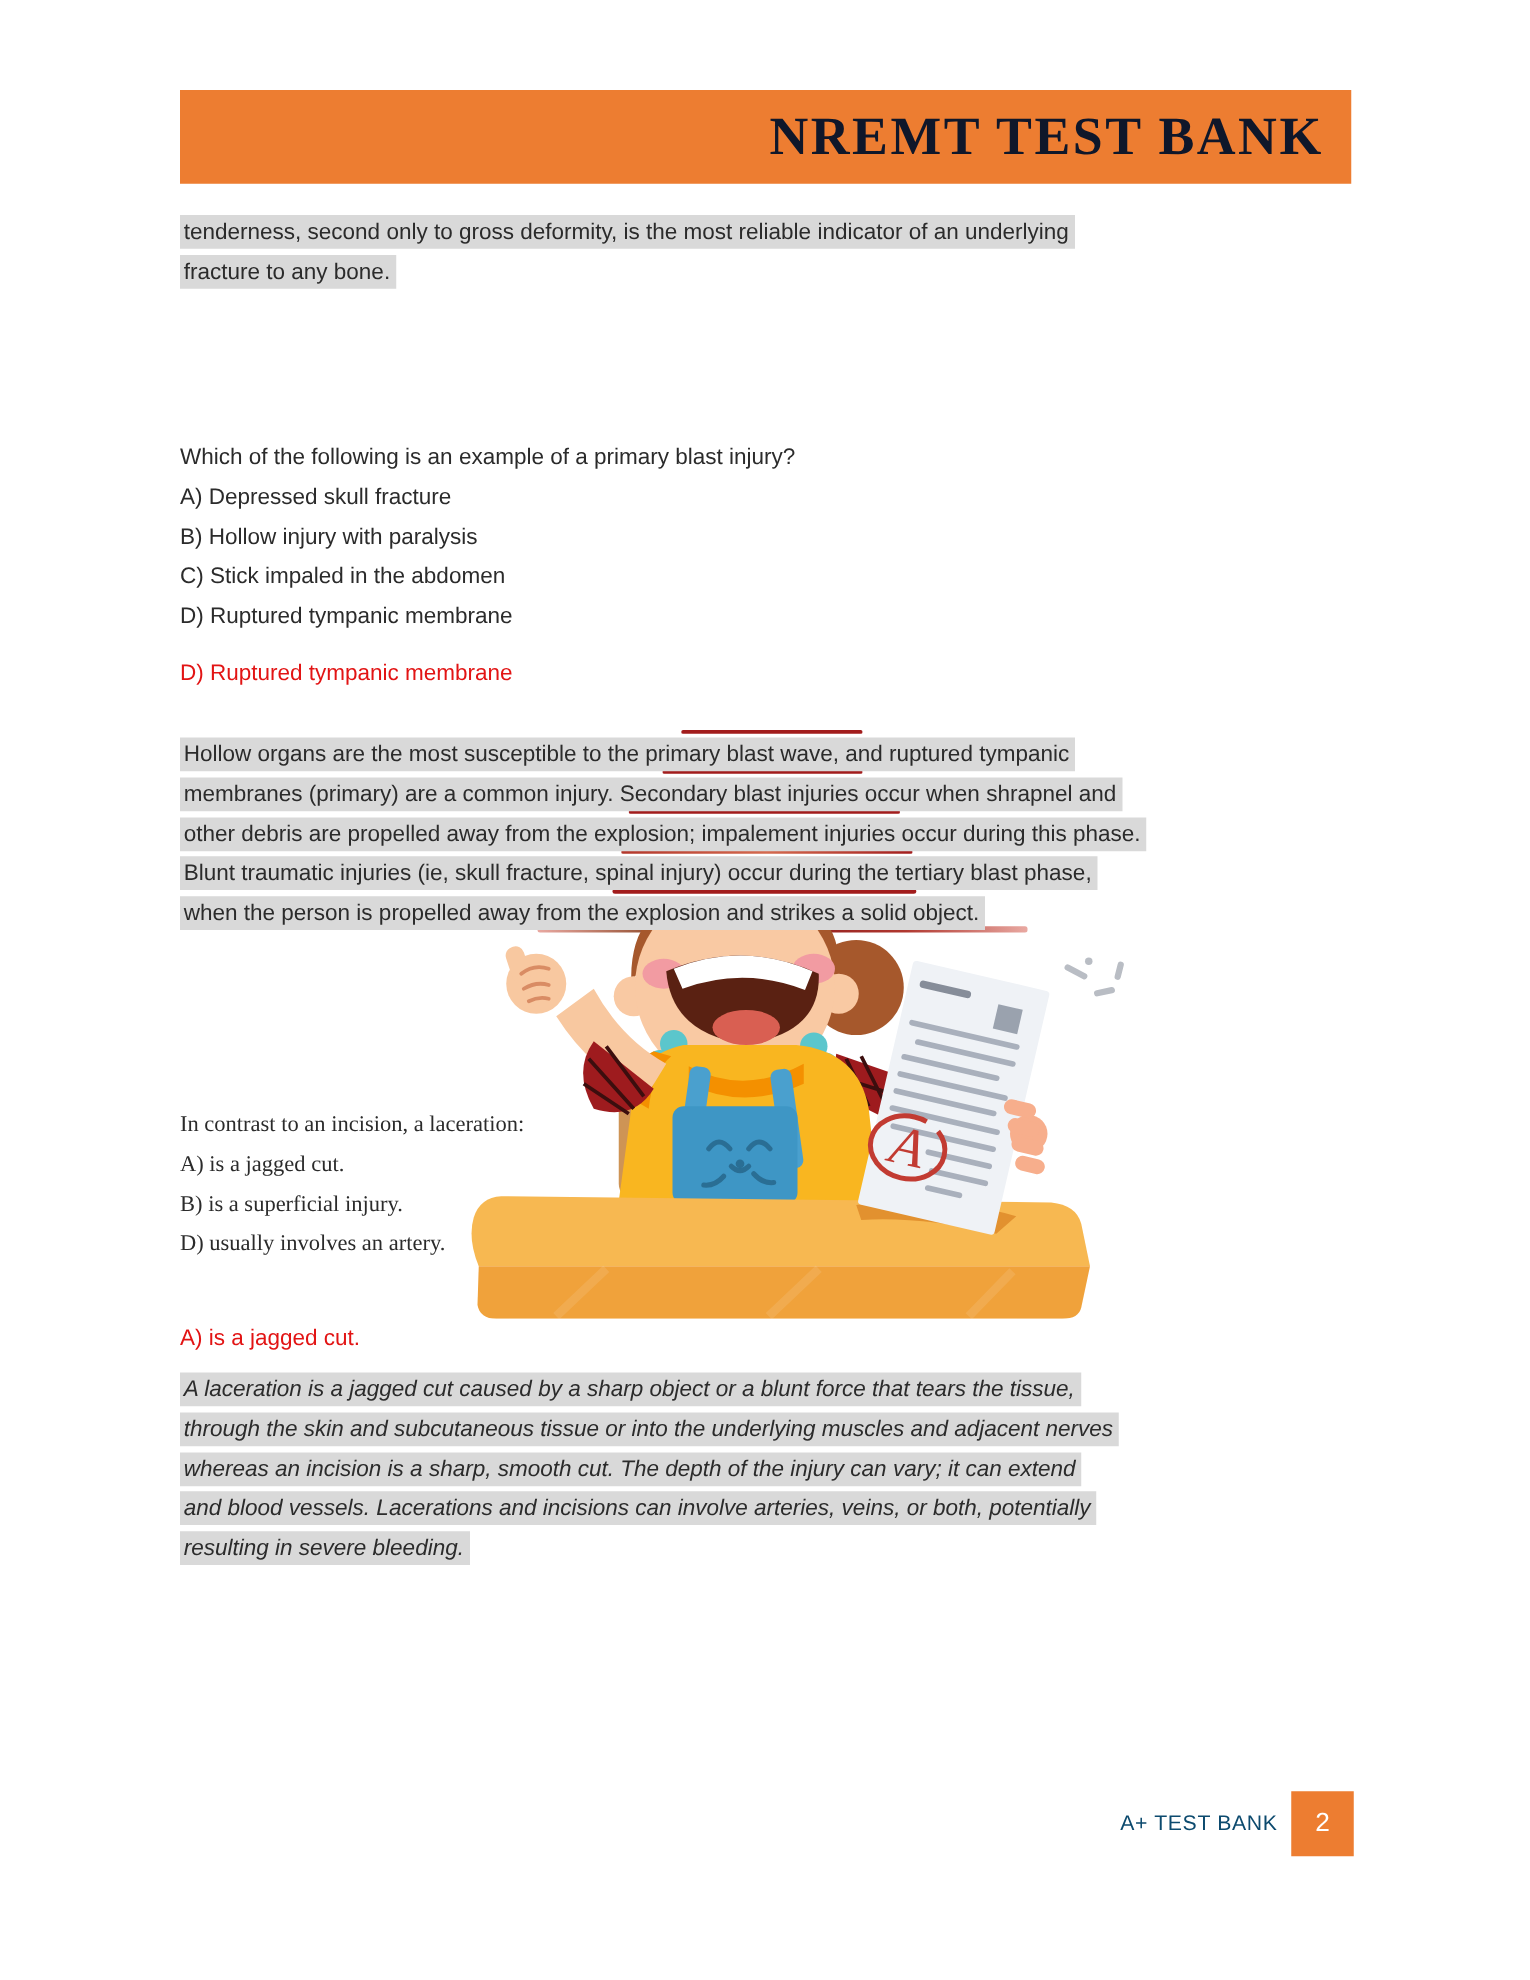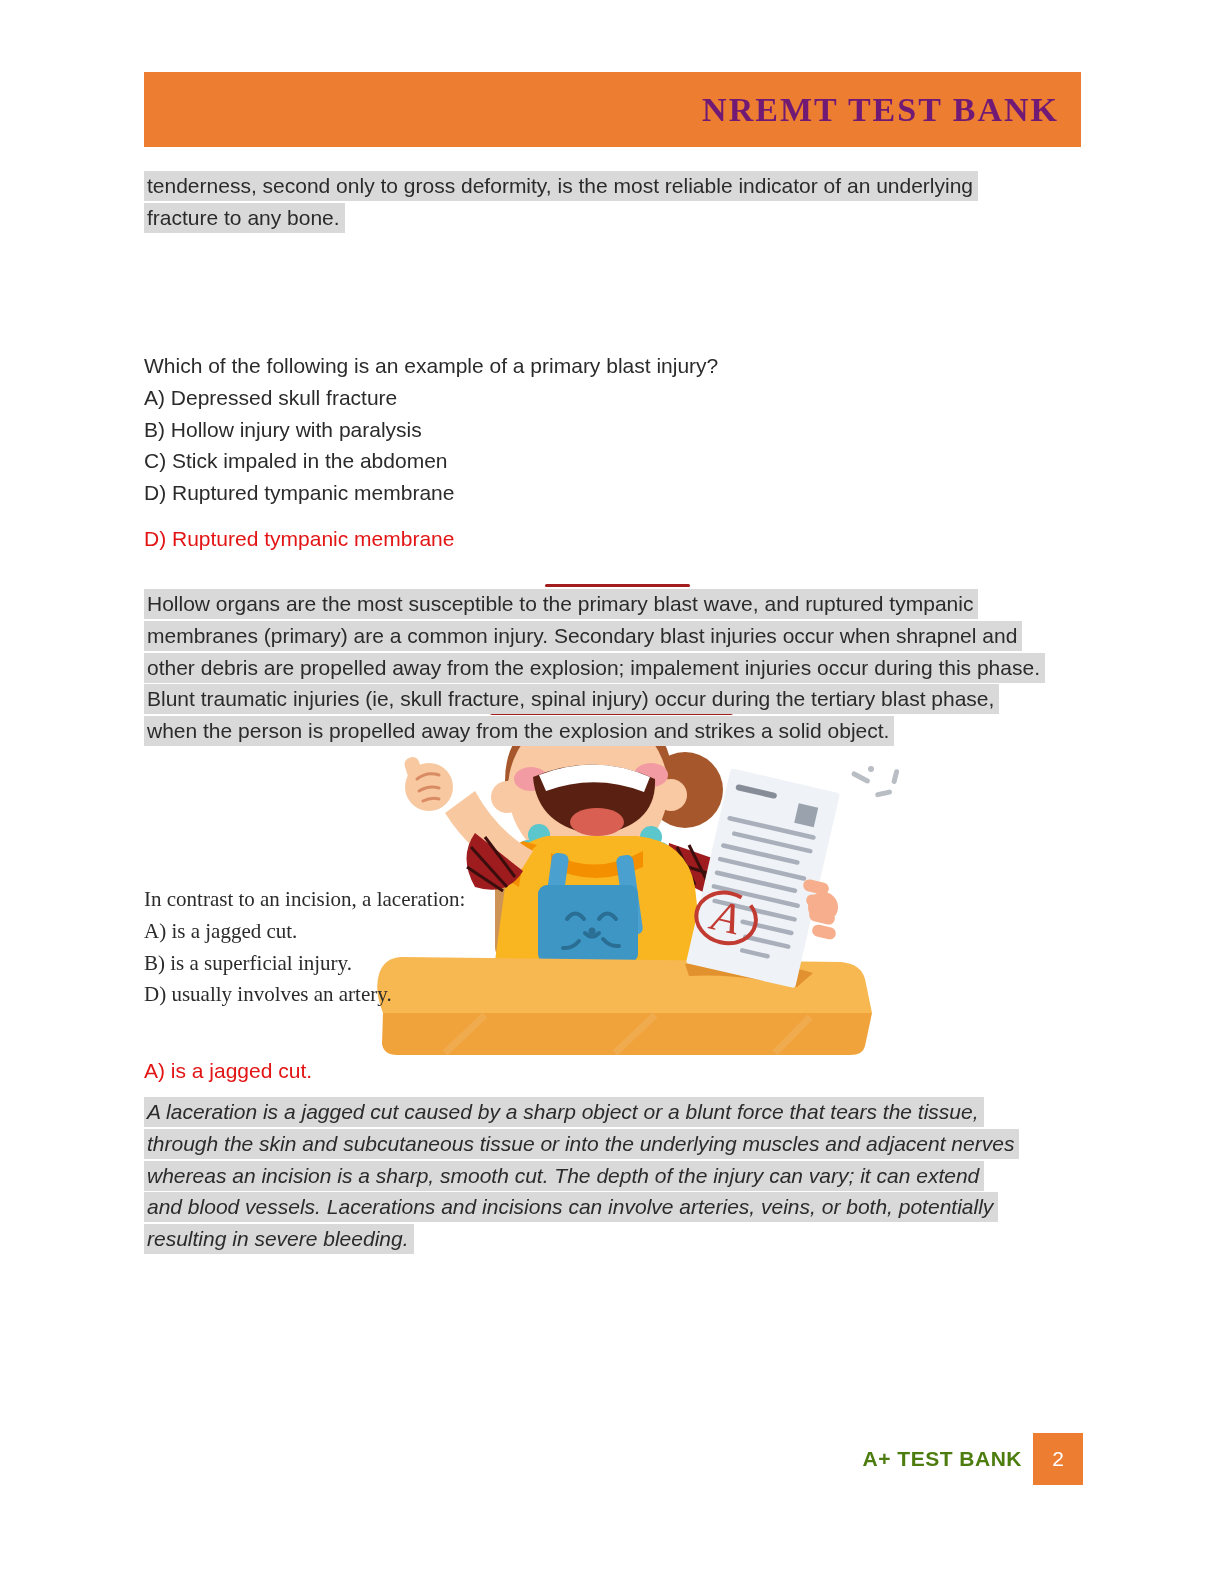--- a/index.html
+++ b/index.html
@@ -7,45 +7,45 @@
     position:relative; width:1224px; height:1584px; background:#ffffff;
     font-family:"Liberation Sans", sans-serif; color:#2b2b2b; overflow:hidden;
   }
   
   .banner {
     position:absolute; left:144px; top:72px; width:937px; height:75px;
     background:#ED7D31; display:flex; align-items:center; justify-content:flex-end;
     padding-right:22px; box-sizing:border-box; z-index:2;
   }
   .banner .title {
-    font-family:"Liberation Serif", serif; font-size:34px; font-weight:700;
-    letter-spacing:2px; color:#701a75; white-space:nowrap;
-  }
-  
-  .tb { position:absolute; left:144px; font-size:21px; line-height:31.8px; z-index:2; }
+    font-family:"Liberation Serif", serif; font-size:43px; font-weight:700;
+    letter-spacing:2px; color:#0f172a; white-space:nowrap;
+  }
+  
+  .tb { position:absolute; left:144px; font-size:18px; line-height:31.8px; z-index:2; }
   .line { white-space:nowrap; height:31.8px; }
   .hl { background:#D9D9D9; padding:3px 5px 4px 3px; }
   .answer { color:#E21414; }
   
   .sliver { position:absolute; z-index:1; border-radius:2px; }
   .s0 { left:545px; top:584px; width:145px; height:3px; background:#A21D1D; }
   .s1 { left:530px; top:616px; width:160px; height:3px; background:#A21D1D; }
   .s2 { left:503px; top:648px; width:217px; height:3px; background:#A21D1D; }
   .s3 { left:497px; top:680px; width:233px; height:3px;
         background:linear-gradient(90deg,#B3372B,#D46A4F,#A21D1D); }
   .s4 { left:490px; top:711px; width:243px; height:4px; background:#A21D1D; }
   .s5 { left:430px; top:741px; width:392px; height:5px;
         background:linear-gradient(90deg,#E9A9A2,#8E4A2A,#8E1C1C,#B0372F,#E9A9A2); }
   
   .illus { position:absolute; left:355px; top:735px; width:550px; height:320px; z-index:1; }
   
   .footer-label {
     position:absolute; left:700px; top:1433px; width:322px; height:52px;
     display:flex; align-items:center; justify-content:flex-end;
-    font-size:21px; font-weight:700; letter-spacing:0.5px; color:#4d7c0f; z-index:2;
+    font-size:17px; font-weight:400; letter-spacing:0.5px; color:#0c4a6e; z-index:2;
   }
   .page-badge {
     position:absolute; left:1033px; top:1433px; width:50px; height:52px;
     background:#ED7D31; display:flex; align-items:center; justify-content:center;
     color:#ffffff; font-size:21px; z-index:2;
   }
 </style>
 </head>
 <body>
 

